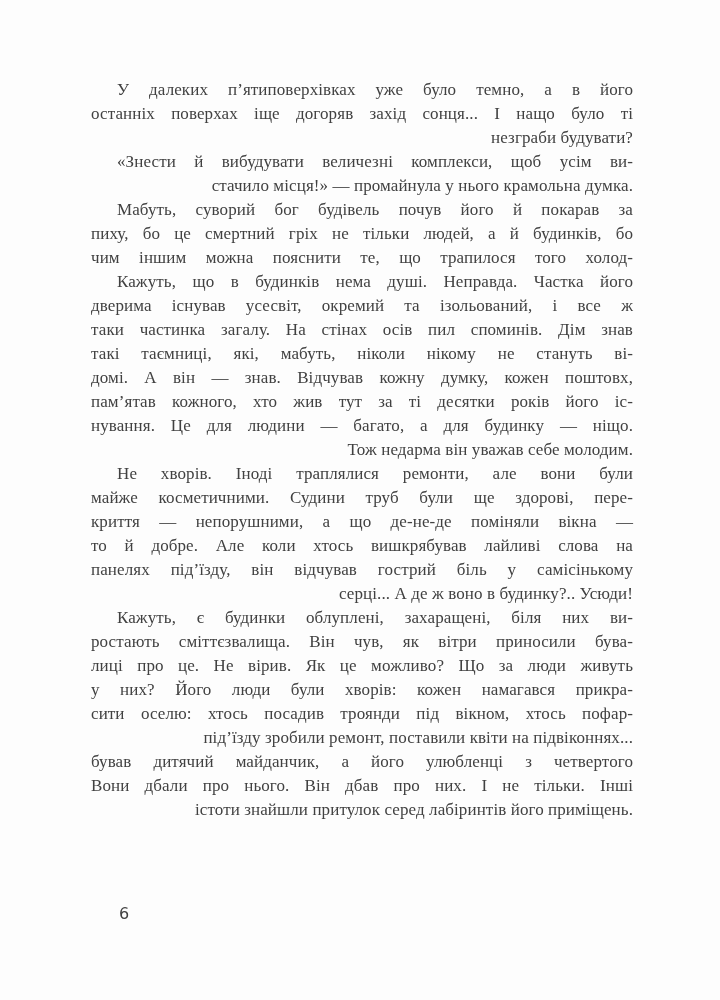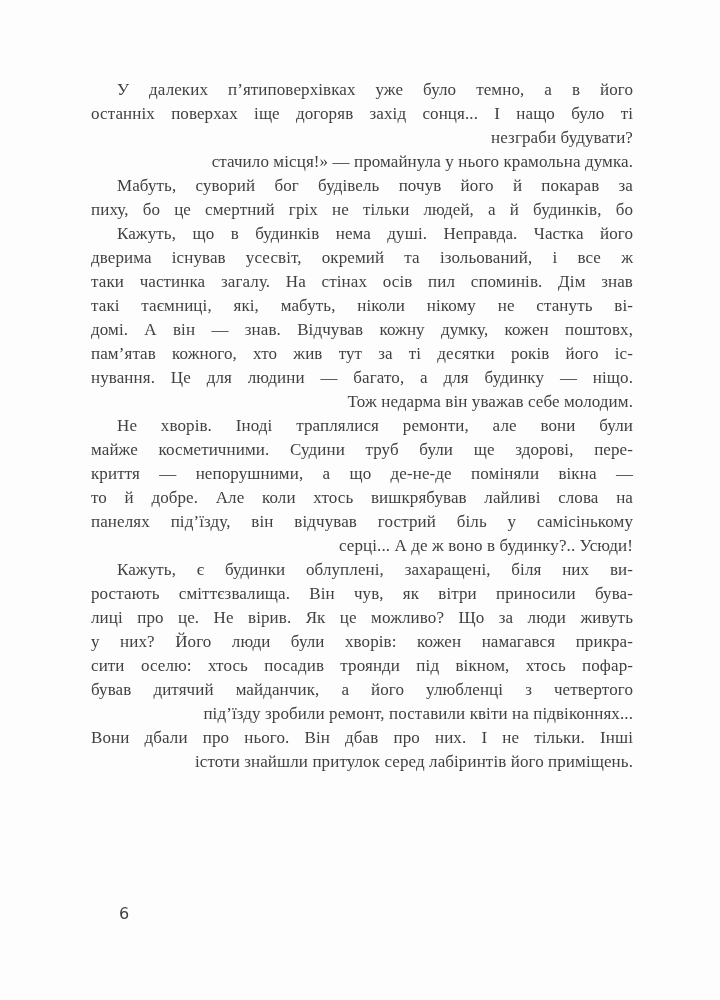--- a/index.html
+++ b/index.html
@@ -55,41 +55,43 @@
   }
 </style>
 </head>
 <body>
 
 <div class="page">
   <main class="text-block" id="text-block">
       <div class="line first just">У далеких п’ятиповерхівках уже було темно, а в його</div>
       <div class="line just">останніх поверхах іще догоряв захід сонця... І нащо було ті</div>
       <div class="line">незграби будувати?</div>
+      <div class="line first just">«Знести й вибудувати величезні комплекси, щоб усім ви-</div>
       <div class="line">стачило місця!» — промайнула у нього крамольна думка.</div>
       <div class="line first just">Мабуть, суворий бог будівель почув його й покарав за</div>
       <div class="line just">пиху, бо це смертний гріх не тільки людей, а й будинків, бо</div>
+      <div class="line just">чим іншим можна пояснити те, що трапилося того холод-</div>
       <div class="line first just">Кажуть, що в будинків нема душі. Неправда. Частка його</div>
       <div class="line just">дверима існував усесвіт, окремий та ізольований, і все ж</div>
       <div class="line just">таки частинка загалу. На стінах осів пил споминів. Дім знав</div>
       <div class="line just">такі таємниці, які, мабуть, ніколи нікому не стануть ві-</div>
       <div class="line just">домі. А він — знав. Відчував кожну думку, кожен поштовх,</div>
       <div class="line just">пам’ятав кожного, хто жив тут за ті десятки років його іс-</div>
       <div class="line just">нування. Це для людини — багато, а для будинку — ніщо.</div>
       <div class="line">Тож недарма він уважав себе молодим.</div>
       <div class="line first just">Не хворів. Іноді траплялися ремонти, але вони були</div>
       <div class="line just">майже косметичними. Судини труб були ще здорові, пере-</div>
       <div class="line just">криття — непорушними, а що де-не-де поміняли вікна —</div>
       <div class="line just">то й добре. Але коли хтось вишкрябував лайливі слова на</div>
       <div class="line just">панелях під’їзду, він відчував гострий біль у самісінькому</div>
       <div class="line">серці... А де ж воно в будинку?.. Усюди!</div>
       <div class="line first just">Кажуть, є будинки облуплені, захаращені, біля них ви-</div>
       <div class="line just">ростають сміттєзвалища. Він чув, як вітри приносили бува-</div>
       <div class="line just">лиці про це. Не вірив. Як це можливо? Що за люди живуть</div>
       <div class="line just">у них? Його люди були хворів: кожен намагався прикра-</div>
       <div class="line just">сити оселю: хтось посадив троянди під вікном, хтось пофар-</div>
+      <div class="line">під’їзду зробили ремонт, поставили квіти на підвіконнях...</div>
       <div class="line just">бував дитячий майданчик, а його улюбленці з четвертого</div>
-      <div class="line">під’їзду зробили ремонт, поставили квіти на підвіконнях...</div>
       <div class="line just">Вони дбали про нього. Він дбав про них. І не тільки. Інші</div>
       <div class="line">істоти знайшли притулок серед лабіринтів його приміщень.</div>
     </main>
   <div class="folio">6</div>
 </div>
 
 </body></html>

